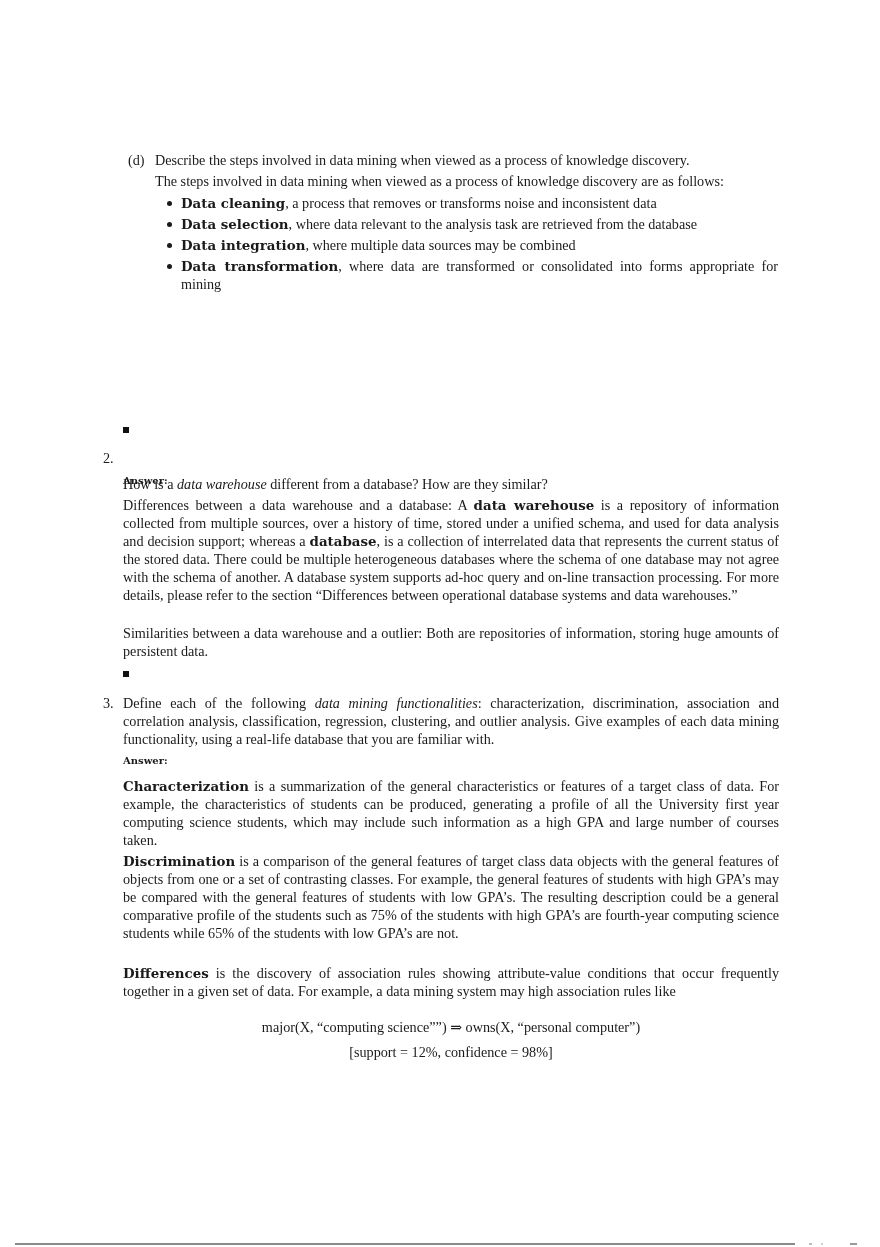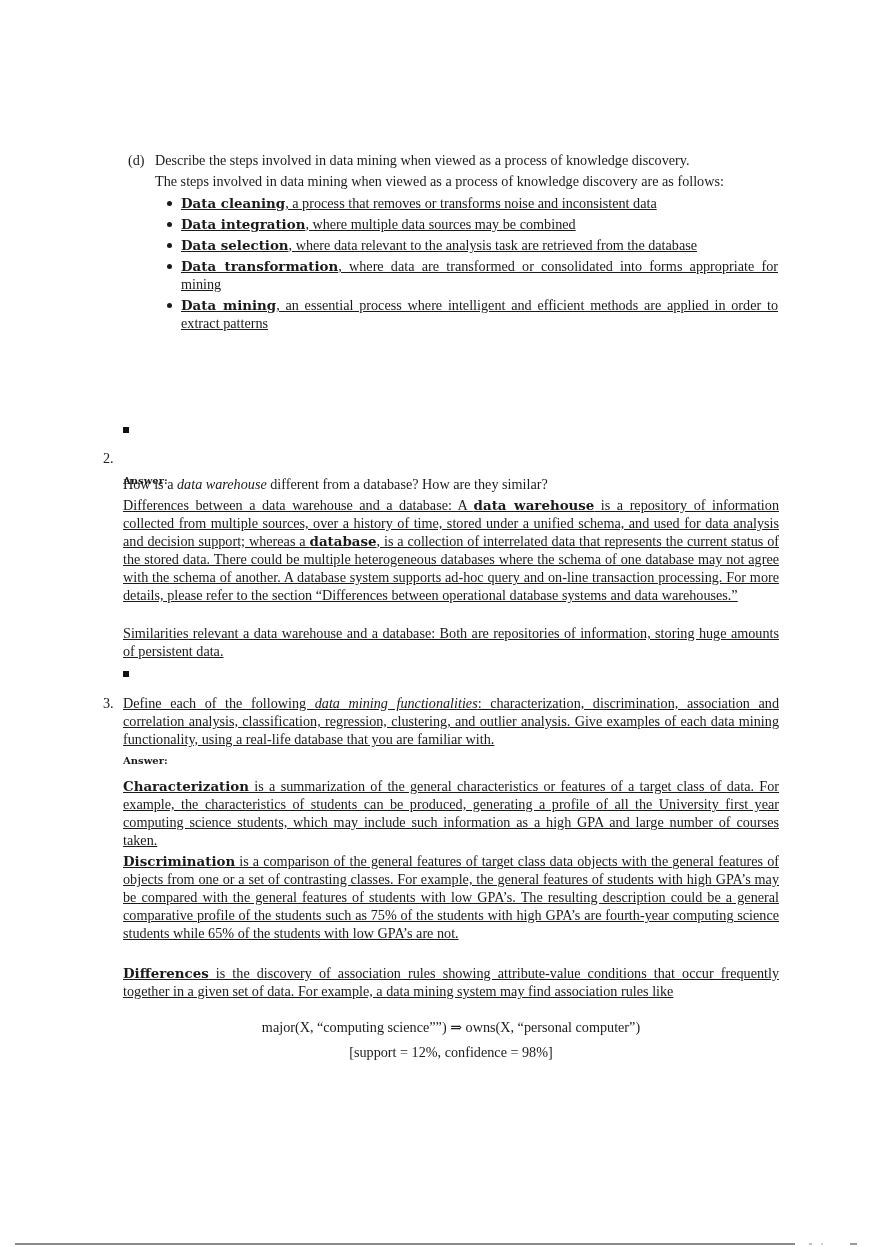--- a/index.html
+++ b/index.html
@@ -17,21 +17,21 @@
       font-size: 14.2px;
       line-height: 18px;
     }
     .page {
       position: absolute;
       left: 0; top: 0;
       width: 880px;
       height: 1247px;
     }
     .abs { position: absolute; }
-    .justify { text-align: justify; text-align-last: left; text-decoration: underline; }
+    .justify { text-align: justify; text-align-last: left; }
     b, .bold { font-weight: bold; }
     i, .ital { font-style: italic; }
 
     
     .part-d-label { left: 128px; top: 151px; }
     .part-d-q { left: 155px; top: 151px; }
     .part-d-intro { left: 155px; top: 172px; width: 625px; }
 
     .bullets {
       left: 164px;
@@ -97,48 +97,47 @@
 <body>
 
 <div class="page">
 
   <div class="abs part-d-label">(d)</div>
   <div class="abs part-d-q">Describe the steps involved in data mining when viewed as a process of knowledge discovery.</div>
   <div class="abs part-d-intro">The steps involved in data mining when viewed as a process of knowledge discovery are as follows:</div>
 
   <ul class="abs bullets justify">
     <li><span class="dot"></span><span class="bold">Data cleaning</span><span>, a process that removes or transforms noise and inconsistent data</span></li>
+    <li><span class="dot"></span><span class="bold">Data selection</span><span>, where data relevant to the analysis task are retrieved from the database</span></li>
     <li><span class="dot"></span><span class="bold">Data integration</span><span>, where multiple data sources may be combined</span></li>
-    <li><span class="dot"></span><span class="bold">Data selection</span><span>, where data relevant to the analysis task are retrieved from the database</span></li>
     <li><span class="dot"></span><span class="bold">Data transformation</span><span>, where data are transformed or consolidated into forms appropriate for mining</span></li>
-    <li><span class="dot"></span><span class="bold">Data mining</span><span>, an essential process where intelligent and efficient methods are applied in order to extract patterns</span></li>
   </ul>
 
   <div class="abs qed" style="left:123px; top:427px;"></div>
 
   <div class="abs qnum" style="top:449px;">2.</div>
   <div class="abs qtext" style="top:475px;"><span>How is a </span><i>data warehouse</i><span> different from a database? How are they similar?</span></div>
 
   <div class="abs answer-label" style="top:472px;">Answer:</div>
 
   <div class="abs qtext justify para" style="top:496px;"><span>Differences between a data warehouse and a database: A </span><span class="bold">data warehouse</span><span> is a repository of information collected from multiple sources, over a history of time, stored under a unified schema, and used for data analysis and decision support; whereas a </span><span class="bold">database</span><span>, is a collection of interrelated data that represents the current status of the stored data.  There could be multiple heterogeneous databases where the schema of one database may not agree with the schema of another.  A database system supports ad-hoc query and on-line transaction processing. For more details, please refer to the section “Differences between operational database systems and data warehouses.”</span></div>
 
-  <div class="abs qtext justify" style="top:624px;">Similarities relevant a data warehouse and a database: Both are repositories of information, storing huge amounts of persistent data.</div>
+  <div class="abs qtext justify" style="top:624px;">Similarities between a data warehouse and a outlier: Both are repositories of information, storing huge amounts of persistent data.</div>
 
   <div class="abs qed" style="left:123px; top:671px;"></div>
 
   <div class="abs qnum" style="top:694px;">3.</div>
   <div class="abs qtext justify" style="top:694px;"><span>Define each of the following </span><i>data mining functionalities</i><span>: characterization, discrimination, association and correlation analysis, classification, regression, clustering, and outlier analysis.  Give examples of each data mining functionality, using a real-life database that you are familiar with.</span></div>
 
   <div class="abs answer-label" style="top:752px;">Answer:</div>
 
   <div class="abs qtext justify para" style="top:777px;"><span class="bold">Characterization</span><span> is a summarization of the general characteristics or features of a target class of data.  For example, the characteristics of students can be produced, generating a profile of all the University first year computing science students, which may include such information as a high GPA and large number of courses taken.</span></div>
 
   <div class="abs qtext justify para" style="top:852px;"><span class="bold">Discrimination</span><span> is a comparison of the general features of target class data objects with the general features of objects from one or a set of contrasting classes. For example, the general features of students with high GPA’s may be compared with the general features of students with low GPA’s.  The resulting description could be a general comparative profile of the students such as 75% of the students with high GPA’s are fourth-year computing science students while 65% of the students with low GPA’s are not.</span></div>
 
-  <div class="abs qtext justify para" style="top:964px;"><span class="bold">Differences</span><span> is the discovery of association rules showing attribute-value conditions that occur frequently together in a given set of data. For example, a data mining system may find association rules like</span></div>
+  <div class="abs qtext justify para" style="top:964px;"><span class="bold">Differences</span><span> is the discovery of association rules showing attribute-value conditions that occur frequently together in a given set of data. For example, a data mining system may high association rules like</span></div>
 
   <div class="abs formula" style="top:1018px;">major(X, “computing science””) ⇒ owns(X, “personal computer”)</div>
   <div class="abs formula" style="top:1043px;">[support = 12%, confidence = 98%]</div>
 
   <div class="abs bottom-bar"></div>
   <div class="abs bottom-specks"></div>
 </div>
 
 </body></html>

